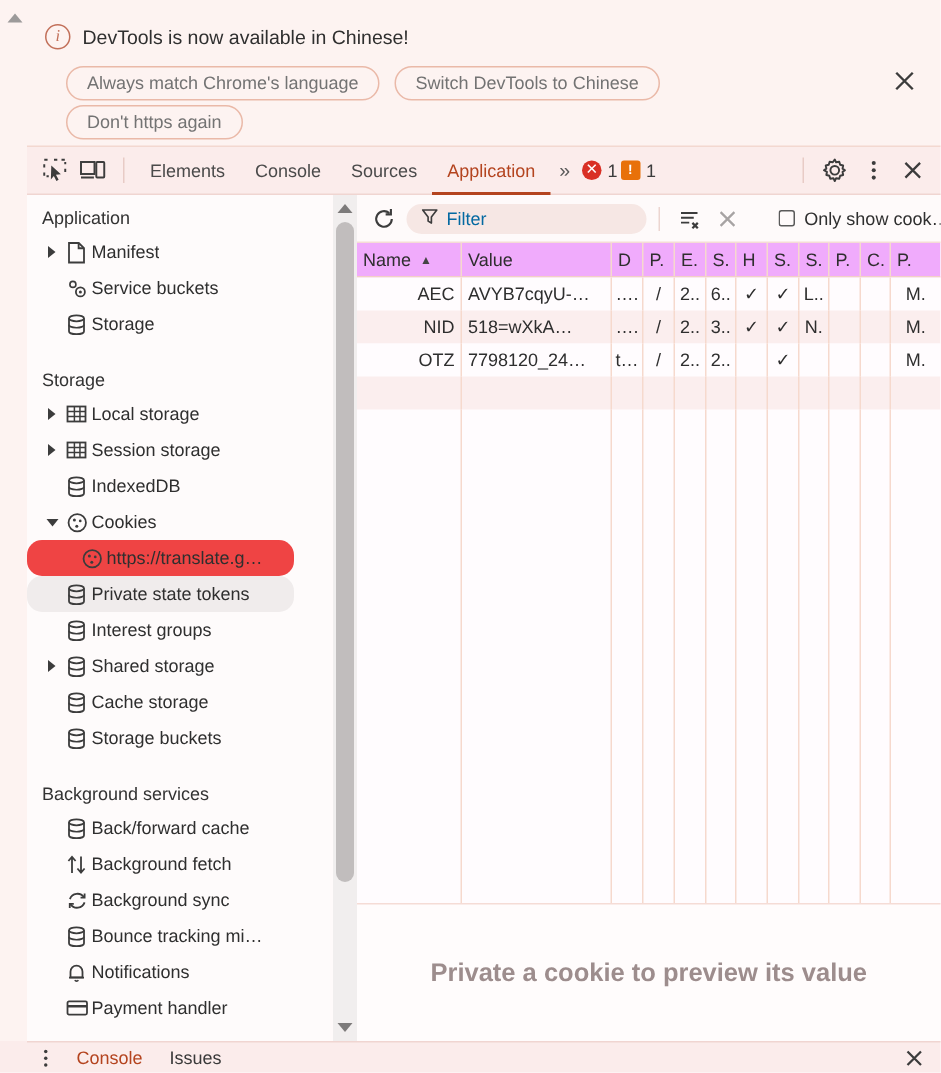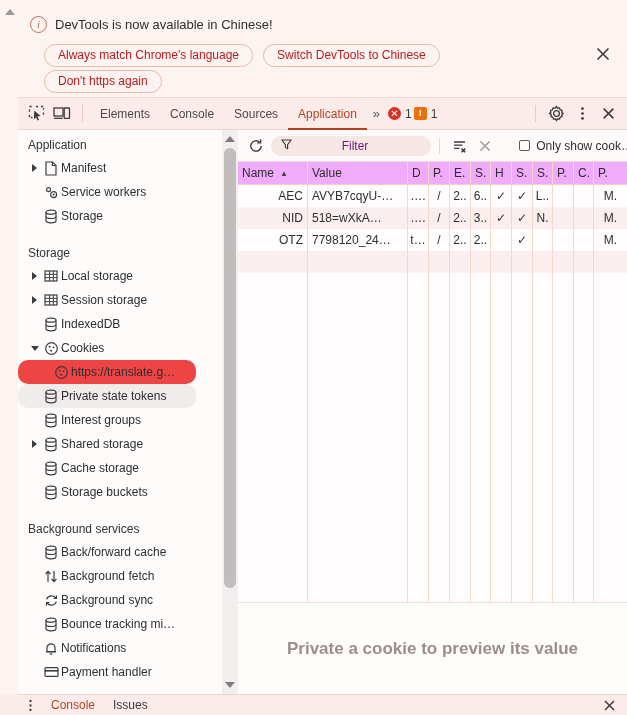--- a/index.html
+++ b/index.html
@@ -21,21 +21,21 @@
   .banner{position:absolute;left:18px;top:0;width:609px;height:98px;background:#fdf3f1;
     border-bottom:1px solid #f3d8d0;box-sizing:border-box;}
   .banner-row{position:absolute;left:12px;top:16px;display:flex;align-items:center;gap:8px;}
   .info-ic{width:17px;height:17px;border:1.6px solid #c2705a;border-radius:50%;
     display:flex;align-items:center;justify-content:center;font-size:11px;color:#c2705a;
     font-family:"Liberation Serif",serif;font-style:italic;line-height:1;box-sizing:border-box;}
   .banner-title{font-size:13px;color:#2f2f2f;white-space:nowrap;}
   .btn-row{position:absolute;left:26px;display:flex;gap:10px;}
   .btn-row.r1{top:44px;}
   .btn-row.r2{top:70px;}
-  .pill{border:1px solid #eab9a8;border-radius:12px;background:transparent;color:#b91c1c;
+  .pill{border:1px solid #eab9a8;border-radius:12px;background:transparent;color:#737373;
     font-size:12px;font-family:inherit;padding:3px 13px 4px;cursor:pointer;white-space:nowrap;line-height:14px;}
   .banner-close{position:absolute;right:14px;top:44px;width:20px;height:20px;cursor:pointer;}
   .banner-close svg{display:block;}
 
   
   .tabbar{position:absolute;left:18px;top:98px;width:609px;height:32px;background:#fbeceb;
     border-bottom:1px solid #f0d5d1;box-sizing:border-box;display:flex;align-items:center;}
   .tool-ic{width:26px;height:26px;display:flex;align-items:center;justify-content:center;cursor:pointer;}
   .tool-ic.first{margin-left:5px;}
   .tb-sep{width:1px;height:17px;background:#e8cbc6;margin:0 7px;}
@@ -74,21 +74,21 @@
   .sb-scroll .arw.dn{bottom:6px;border-top:6px solid #7d7b7b;}
   .sb-thumb{position:absolute;left:2px;top:18px;width:12px;height:440px;background:#c1bdbd;border-radius:6px;}
 
   
   .panel{position:absolute;left:238px;top:130px;width:389px;height:564px;background:#fffcfc;}
   .filterbar{display:flex;align-items:center;height:32px;border-bottom:1px solid #f5dcd6;
     background:#fefafa;padding-left:6px;box-sizing:border-box;}
   .fb-ic{width:26px;height:26px;display:flex;align-items:center;justify-content:center;cursor:pointer;}
   .filter-input{display:flex;align-items:center;gap:6px;background:#f6e7e4;border-radius:11px;
     height:20px;width:148px;padding:0 10px;margin-left:2px;cursor:text;}
-  .filter-input .ph{font-size:12px;color:#701a75;margin-left:44px;}
+  .filter-input .ph{font-size:12px;color:#0369a1;}
   .fb-sep{width:1px;height:16px;background:#ecd5d0;margin:0 8px;}
   .chk-wrap{display:flex;align-items:center;gap:6px;margin-left:22px;cursor:pointer;overflow:hidden;}
   .chk{width:11px;height:11px;border:1.4px solid #5a5a5a;border-radius:2px;box-sizing:border-box;flex:0 0 11px;}
   .chk-lb{font-size:12px;color:#2f2f2f;white-space:nowrap;}
 
   
   .tbl{position:absolute;left:0;top:32px;width:389px;height:440px;overflow:hidden;background:#fffcfe;}
   .tr{display:flex;height:22px;align-items:center;box-sizing:border-box;}
   .thead{background:#f0abfc;border-bottom:1px solid #f2cfc6;height:23px;}
   .th,.td{font-size:12px;color:#2e2e2e;box-sizing:border-box;border-right:1px solid #f6d9cd;
@@ -213,21 +213,21 @@
         <span class="lb">Manifest</span>
       </div>
       <div class="sb-item indent2">
         <span class="ic">
           <svg width="15" height="15" viewBox="0 0 15 15">
               <circle cx="4.6" cy="4.6" r="2" fill="none" stroke="#3c3c3c" stroke-width="1.1"></circle>
               <circle cx="9.6" cy="9.6" r="3" fill="none" stroke="#3c3c3c" stroke-width="1.2"></circle>
               <circle cx="9.6" cy="9.6" r="1" fill="#3c3c3c"></circle>
             </svg>
         </span>
-        <span class="lb">Service workers</span>
+        <span class="lb">Service buckets</span>
       </div>
       <div class="sb-item indent2">
         <span class="ic">
           <svg width="14" height="15" viewBox="0 0 14 15">
               <ellipse cx="7" cy="3.2" rx="5" ry="2" fill="none" stroke="#3c3c3c" stroke-width="1.2"></ellipse>
               <path d="M2 3.2v8.6c0 1.1 2.2 2 5 2s5-.9 5-2V3.2" fill="none" stroke="#3c3c3c" stroke-width="1.2"></path>
               <path d="M2 7.5c0 1.1 2.2 2 5 2s5-.9 5-2" fill="none" stroke="#3c3c3c" stroke-width="1.1"></path>
             </svg>
         </span>
         <span class="lb">Storage</span>

